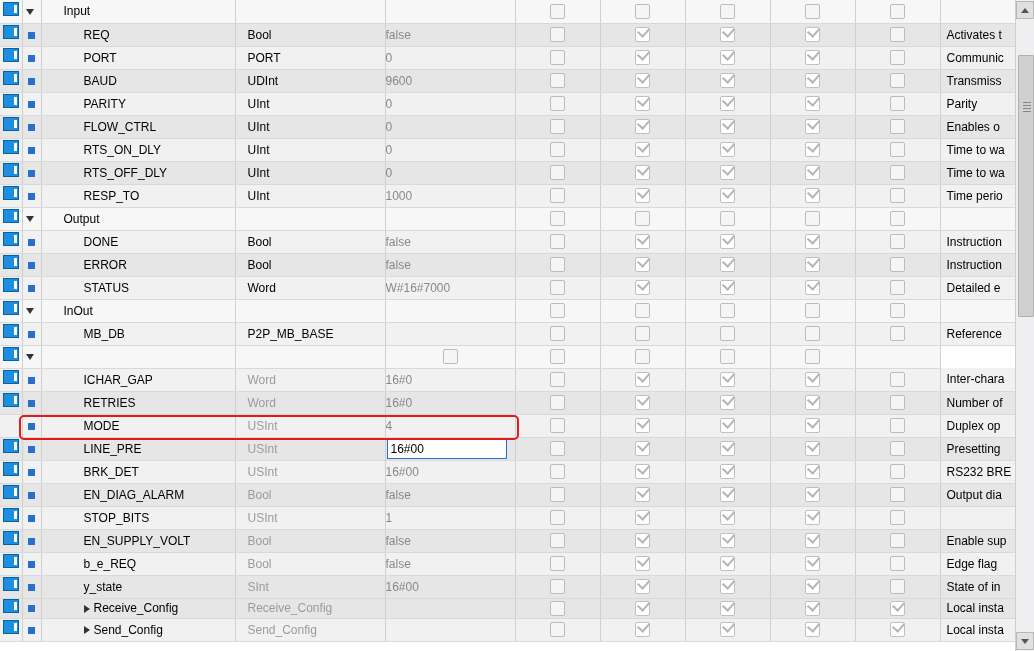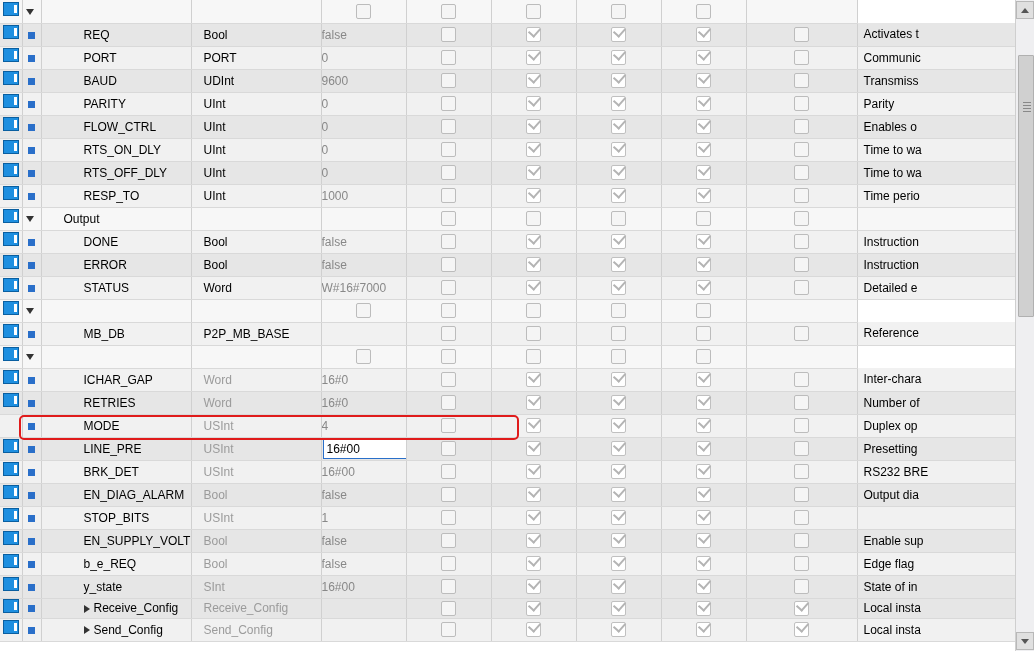--- a/index.html
+++ b/index.html
@@ -46,20 +46,21 @@
   .grip{position:absolute;right:2px;width:8px;height:12px;background:repeating-linear-gradient(#888 0 1px,transparent 1px 3px)}
 </style>
 </head>
 <body>
 
 <div class="viewport">
   <div class="table" id="tbl">
       <div class="row section">
         <div class="cell c-mark"><span class="rowicon"></span></div>
         <div class="cell c-dot"><span class="tri"></span></div>
+        <div class="cell c-name"><span class="indent1"><span>Input</span></span></div>
         <div class="cell c-type"><span class="dtype"></span></div>
         <div class="cell c-val"><span></span></div>
         <div class="cell c-chk first"><span class="chkbox off"></span></div>
         <div class="cell c-chk"><span class="chkbox off"></span></div>
         <div class="cell c-chk"><span class="chkbox off"></span></div>
         <div class="cell c-chk"><span class="chkbox off"></span></div>
         <div class="cell c-chk"><span class="chkbox off"></span></div>
         <div class="cell c-com"><span></span></div>
       </div>
       <div class="row even">
@@ -214,20 +215,21 @@
         <div class="cell c-chk first"><span class="chkbox off"></span></div>
         <div class="cell c-chk"><span class="chkbox on dim"></span></div>
         <div class="cell c-chk"><span class="chkbox on dim"></span></div>
         <div class="cell c-chk"><span class="chkbox on dim"></span></div>
         <div class="cell c-chk"><span class="chkbox off"></span></div>
         <div class="cell c-com"><span>Detailed e</span></div>
       </div>
       <div class="row section">
         <div class="cell c-mark"><span class="rowicon"></span></div>
         <div class="cell c-dot"><span class="tri"></span></div>
+        <div class="cell c-name"><span class="indent1"><span>InOut</span></span></div>
         <div class="cell c-type"><span class="dtype"></span></div>
         <div class="cell c-val"><span></span></div>
         <div class="cell c-chk first"><span class="chkbox off"></span></div>
         <div class="cell c-chk"><span class="chkbox off"></span></div>
         <div class="cell c-chk"><span class="chkbox off"></span></div>
         <div class="cell c-chk"><span class="chkbox off"></span></div>
         <div class="cell c-chk"><span class="chkbox off"></span></div>
         <div class="cell c-com"><span></span></div>
       </div>
       <div class="row odd">

